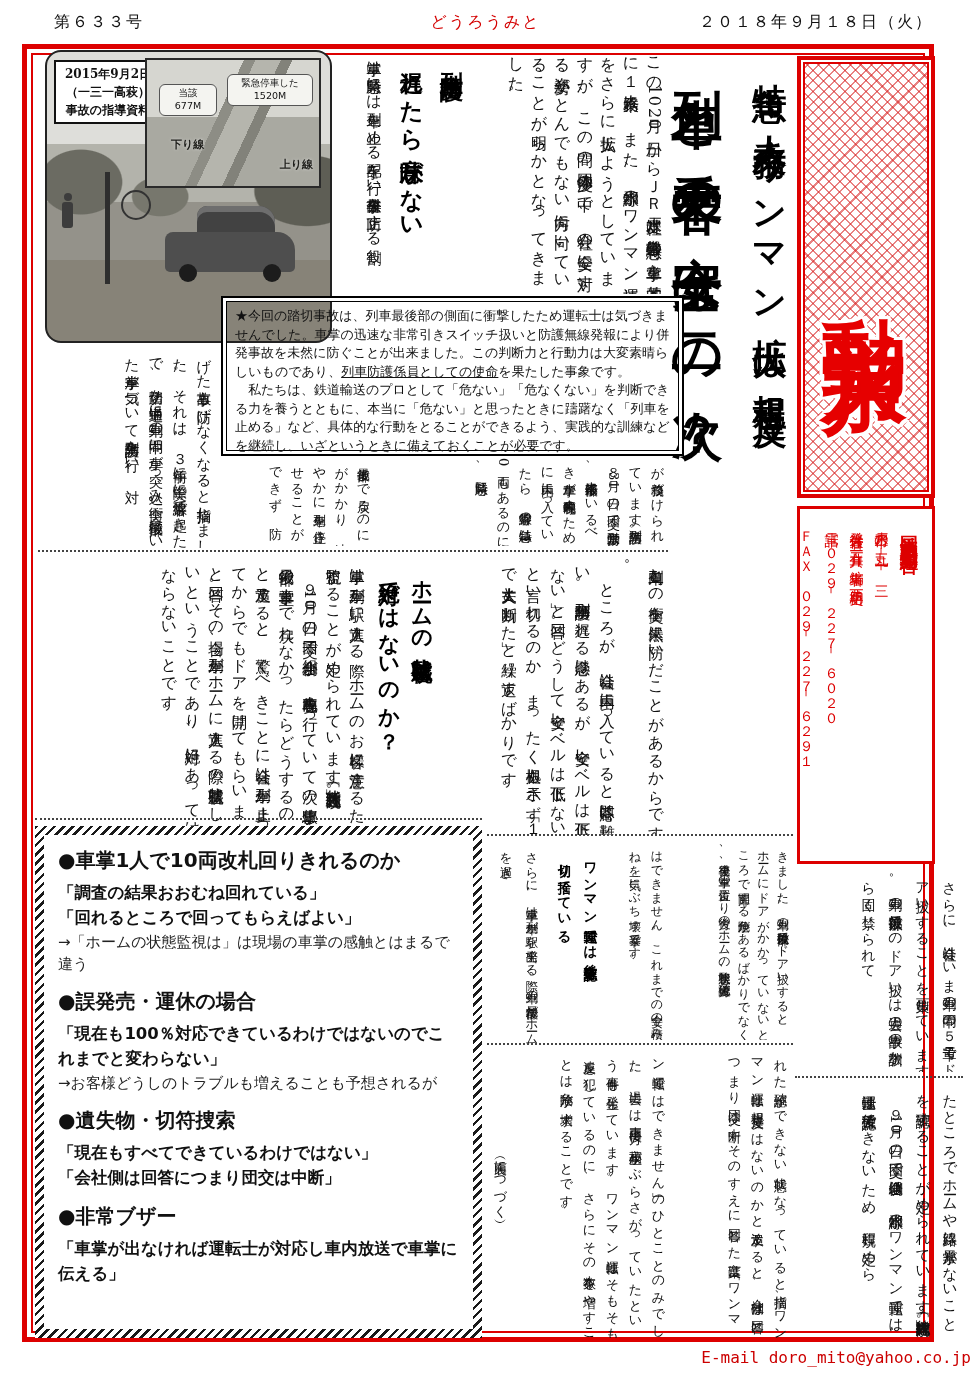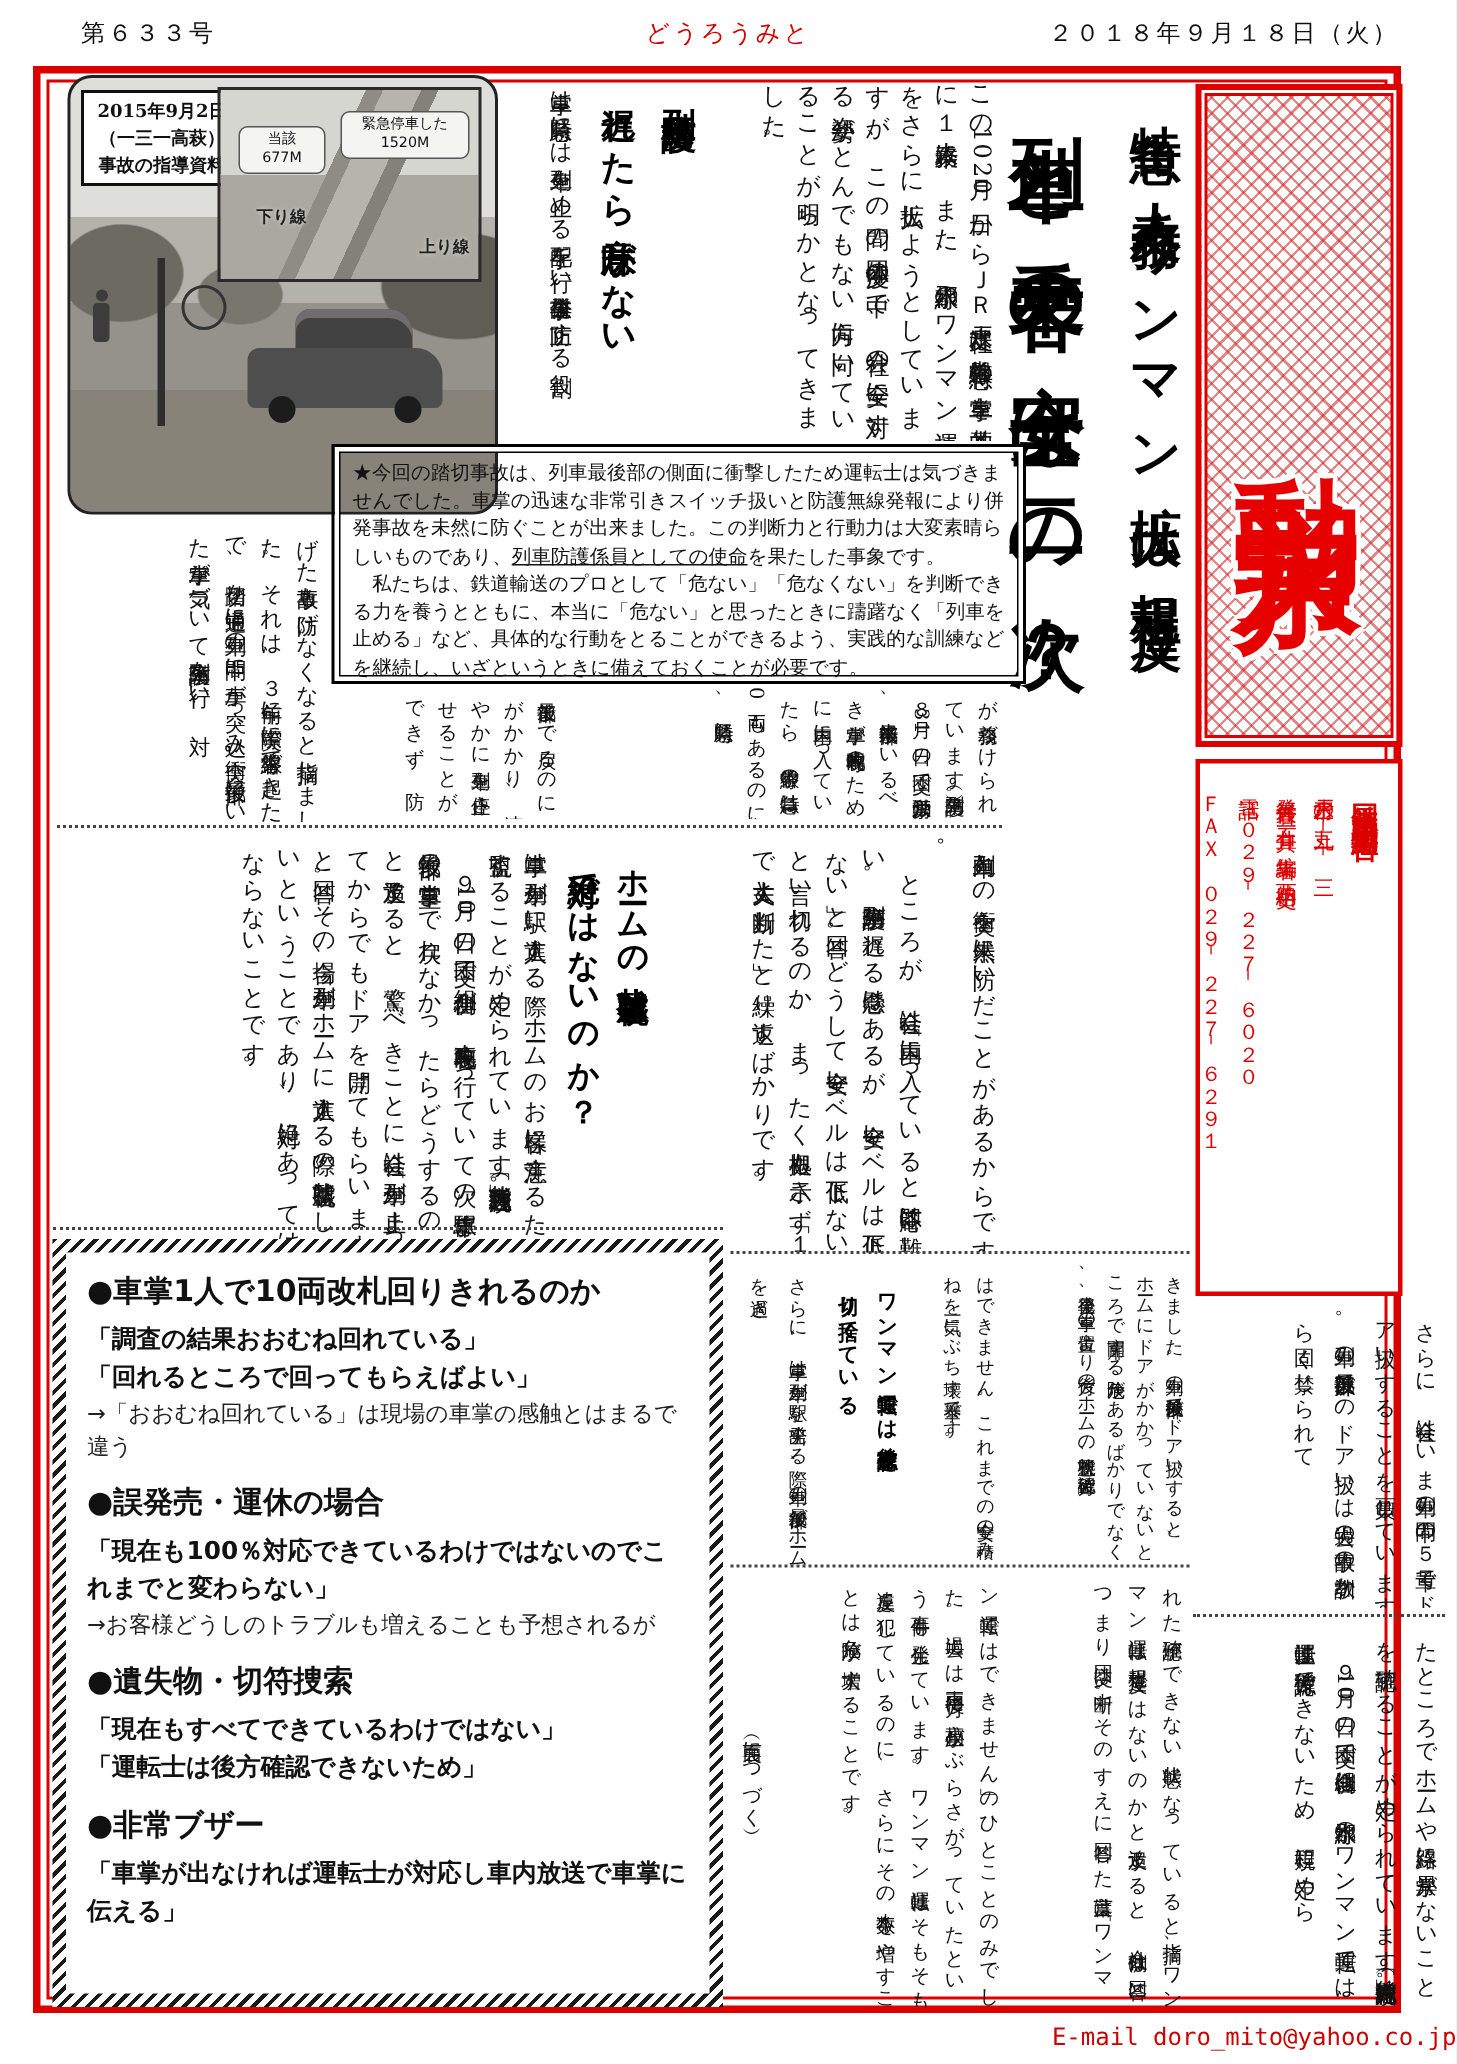--- a/index.html
+++ b/index.html
@@ -170,31 +170,31 @@
   <div class="abs vtext" style="left:672px;top:1050px;width:120px;height:288px;font-size:13px;line-height:23px;letter-spacing:1.5px;">れた確認ができない状態になっていると指摘、ワンマン運転は規程違反ではないのかと追及すると、会社側は回答につまり団交は中断。そのすえに回答した言葉は「ワンマ</div>
   <div class="abs vtext" style="left:510px;top:1050px;width:160px;height:288px;font-size:13px;line-height:23px;letter-spacing:1.5px;">ン運転ではできません」のひとことのみでした。過去には車両後方に高校生がぶらさがっていたという事件も発生しています。ワンマン運転はそもそも規程違反を犯しているのに、さらにその本数を増やすことは危険が増大することです。</div>
   <div class="abs vtext" style="left:487px;top:1152px;width:22px;height:182px;font-size:13px;">（裏面につづく）</div>
 
   <div class="abs qa-wrap">
     <div class="qa-inner">
       <div class="qa-item">
         <p class="qa-q">●車掌1人で10両改札回りきれるのか</p>
         <p class="qa-a">「調査の結果おおむね回れている」</p>
         <p class="qa-a">「回れるところで回ってもらえばよい」</p>
-        <p class="qa-n">→「おおむね回れている」は現場の車掌の感触とはまるで違う</p>
+        <p class="qa-n">→「ホームの状態監視は」は現場の車掌の感触とはまるで違う</p>
       </div>
       <div class="qa-item">
         <p class="qa-q">●誤発売・運休の場合</p>
         <p class="qa-a">「現在も100％対応できているわけではないのでこれまでと変わらない」</p>
         <p class="qa-n">→お客様どうしのトラブルも増えることも予想されるが</p>
       </div>
       <div class="qa-item">
         <p class="qa-q">●遺失物・切符捜索</p>
         <p class="qa-a">「現在もすべてできているわけではない」</p>
-        <p class="qa-a">「運転士は後方確認できないため」</p>
+        <p class="qa-a">「会社側は回答につまり団交は中断」</p>
       </div>
       <div class="qa-item">
         <p class="qa-q">●非常ブザー</p>
         <p class="qa-a">「車掌が出なければ運転士が対応し車内放送で車掌に伝える」</p>
 
       </div>
     </div>
   </div>
 
   <div class="abs email">E-mail doro_mito@yahoo.co.jp</div>

